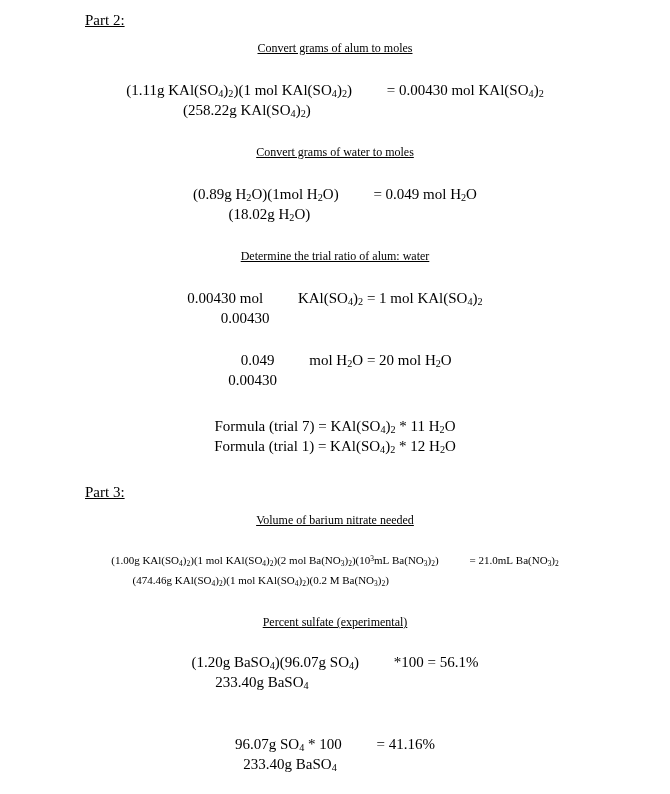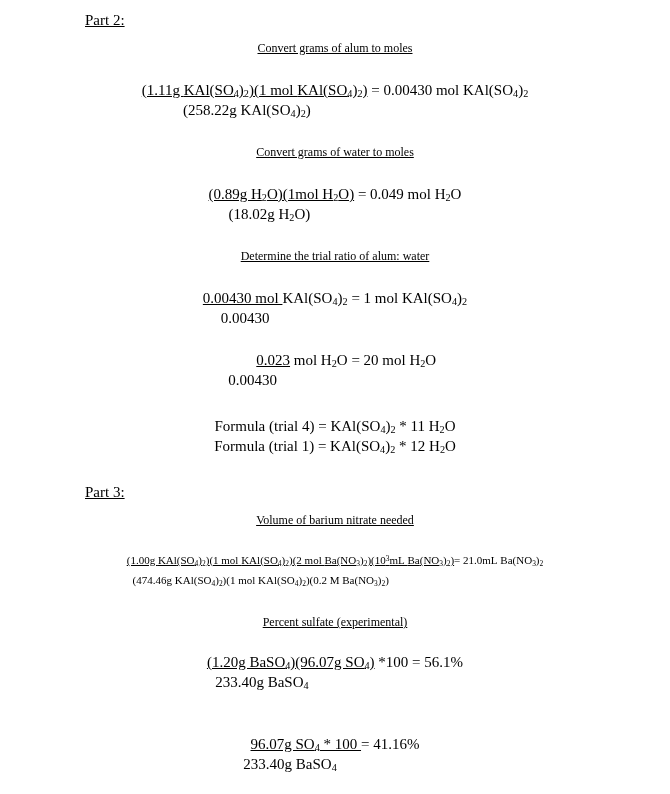--- a/index.html
+++ b/index.html
@@ -48,22 +48,22 @@
     font-size: 15px;
   }
   .eq-line {
     display: block;
     line-height: 20px;
     white-space: nowrap;
   }
   .center { text-align: center; }
 
   
-  .num { text-decoration: underline; }
-  .tail { text-decoration: none; }
+  .num { }
+  .tail { text-decoration: none; padding-left: 31px; }
 
   sub {
     font-size: 0.68em;
     vertical-align: -0.22em;
     line-height: 0;
   }
   sup {
     font-size: 0.68em;
     vertical-align: 0.45em;
     line-height: 0;
@@ -146,28 +146,28 @@
   <div class="sp22"></div>
 
   <div class="eq-block center">
     <span class="eq-line"><span class="num">0.00430 mol&nbsp;</span><span class="tail"><span class="sp-red">KAl</span>(SO<sub>4</sub>)<sub>2</sub> = 1 mol <span class="sp-red">KAl</span>(SO<sub>4</sub>)<sub>2</sub></span></span>
     <span class="eq-line">&nbsp;0.00430&nbsp;&nbsp;&nbsp;&nbsp;&nbsp;&nbsp;&nbsp;&nbsp;&nbsp;&nbsp;&nbsp;&nbsp;&nbsp;&nbsp;&nbsp;&nbsp;&nbsp;&nbsp;&nbsp;&nbsp;&nbsp;&nbsp;&nbsp;&nbsp;&nbsp;&nbsp;&nbsp;&nbsp;&nbsp;&nbsp;&nbsp;&nbsp;&nbsp;&nbsp;&nbsp;&nbsp;&nbsp;&nbsp;&nbsp;&nbsp;&nbsp;&nbsp;&nbsp;&nbsp;&nbsp;&nbsp;&nbsp;&nbsp;&nbsp;</span>
   </div>
 
   <div class="sp22"></div>
 
   <div class="eq-block center">
-    <span class="eq-line">&nbsp;&nbsp;&nbsp;&nbsp;&nbsp;&nbsp;<span class="num">0.023</span><span class="tail"> mol H<sub>2</sub>O = 20 mol H<sub>2</sub>O</span></span>
+    <span class="eq-line">&nbsp;&nbsp;&nbsp;&nbsp;&nbsp;&nbsp;<span class="num">0.049</span><span class="tail"> mol H<sub>2</sub>O = 20 mol H<sub>2</sub>O</span></span>
     <span class="eq-line">0.00430&nbsp;&nbsp;&nbsp;&nbsp;&nbsp;&nbsp;&nbsp;&nbsp;&nbsp;&nbsp;&nbsp;&nbsp;&nbsp;&nbsp;&nbsp;&nbsp;&nbsp;&nbsp;&nbsp;&nbsp;&nbsp;&nbsp;&nbsp;&nbsp;&nbsp;&nbsp;&nbsp;&nbsp;&nbsp;&nbsp;&nbsp;&nbsp;&nbsp;&nbsp;&nbsp;&nbsp;&nbsp;&nbsp;&nbsp;&nbsp;&nbsp;&nbsp;&nbsp;&nbsp;</span>
   </div>
 
   <div class="sp26"></div>
 
   <div class="eq-block center">
-    <span class="eq-line"><span>Formula (trial 4) = </span><span class="sp-red">KAl</span>(SO<sub>4</sub>)<sub>2</sub> * 11 H<sub>2</sub>O</span>
+    <span class="eq-line"><span>Formula (trial 7) = </span><span class="sp-red">KAl</span>(SO<sub>4</sub>)<sub>2</sub> * 11 H<sub>2</sub>O</span>
     <span class="eq-line"><span>Formula (trial 1) = </span><span class="sp-red">KAl</span>(SO<sub>4</sub>)<sub>2</sub> * 12 H<sub>2</sub>O</span>
   </div>
 
   <div class="sp26"></div>
 
   <div class="part-label">
     <span>Part 3:</span>
   </div>
 
   <div class="sp8"></div>

